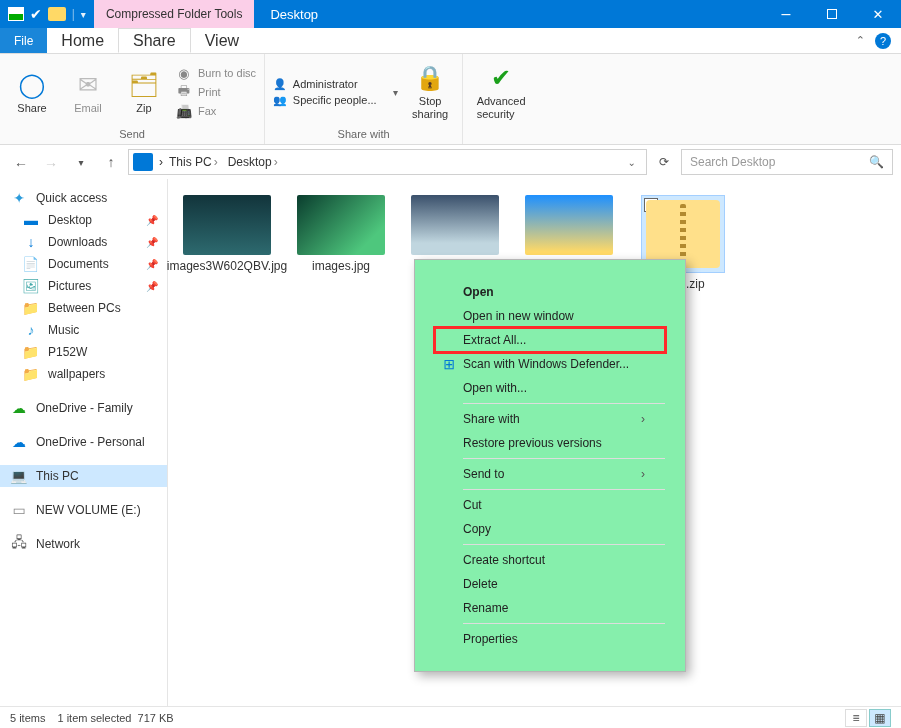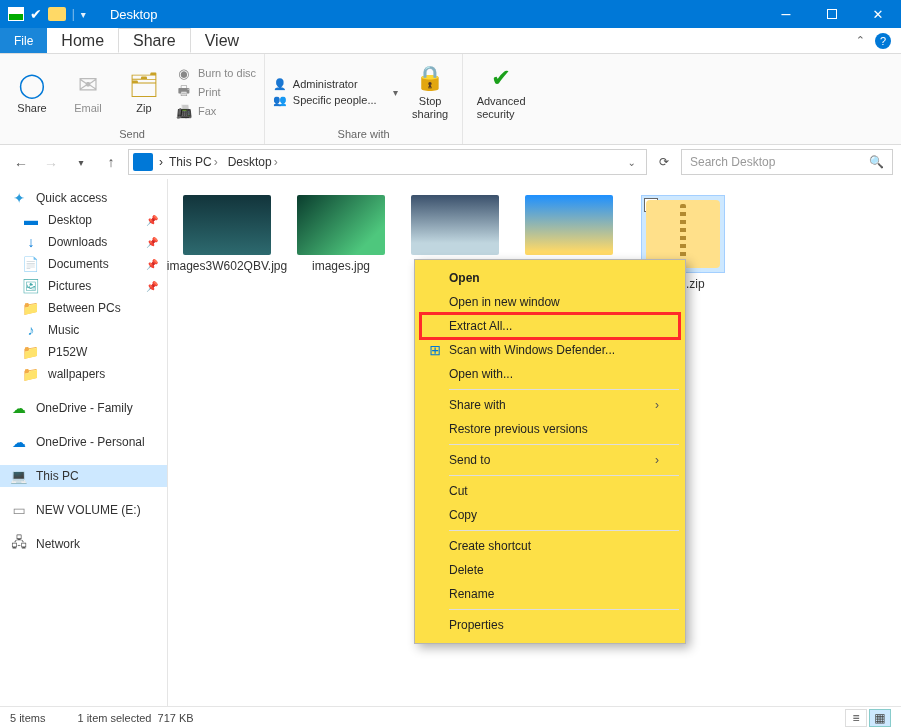--- a/index.html
+++ b/index.html
@@ -75,44 +75,45 @@
 .thumb.t2 { background: linear-gradient(135deg,#0a3d2e 0%,#4ec77d 80%); }
 .thumb.t3 { background: linear-gradient(180deg,#3a506b 0%,#c0d6df 80%); }
 .thumb.t4 { background: linear-gradient(180deg,#1e90ff 0%,#ffd966 95%); }
 .zip-thumb { width: 74px; height: 68px; background: #ffe08a; border-radius: 4px; position: relative; }
 .zip-thumb::after { content:""; position:absolute; left:34px; top:4px; width:6px; height:60px; background: repeating-linear-gradient(#b28a30 0 4px,#ffe08a 4px 8px); border-radius:2px; }
 .file.selected { position: relative; }
 .file.selected .sel-wrap { background: #cde8ff; padding: 4px; border: 1px solid #a3cfff; position: relative; }
 .file.selected .chk { position: absolute; left: 2px; top: 2px; width: 14px; height: 14px; background: #fff; border: 1px solid #666; display: flex; align-items: center; justify-content: center; font-size: 11px; }
 
 
-.context-menu { position: absolute; left: 246px; top: 80px; width: 272px; background: #fde047; border: 1px solid #b5b5b5; box-shadow: 4px 4px 10px rgba(0,0,0,.3); padding: 6px; font-size: 12px; }
+.context-menu { position: absolute; left: 246px; top: 80px; width: 272px; background: #86efac; border: 1px solid #b5b5b5; box-shadow: 4px 4px 10px rgba(0,0,0,.3); padding: 20px; font-size: 12px; }
 .context-menu .mi { display: flex; align-items: center; height: 24px; padding: 0 20px 0 28px; color: #222; position: relative; }
 .context-menu .mi .sub-arrow { margin-left: auto; color: #555; }
 .context-menu .mi.highlight { outline: 3px solid #ff2a2a; outline-offset: -1px; }
 .context-menu .sep { height: 1px; background: #ddd; margin: 3px 0 3px 28px; }
 .context-menu .mi .mi-icon { position: absolute; left: 5px; width: 18px; height: 18px; display: flex; align-items: center; justify-content: center; font-size: 14px; }
 
 
-.statusbar { height: 22px; border-top: 1px solid #e5e5e5; display: flex; align-items: center; padding: 4px 10px; font-size: 11px; gap: 32px; color: #444; }
+.statusbar { height: 22px; border-top: 1px solid #e5e5e5; display: flex; align-items: center; padding: 4px 10px; font-size: 11px; gap: 12px; color: #444; }
 .statusbar .views { margin-left: auto; display: flex; gap: 2px; }
 .statusbar .views div { width: 22px; height: 18px; border: 1px solid #ddd; display: flex; align-items: center; justify-content: center; font-size: 12px; }
 .statusbar .views .active { background: #cde8ff; border-color: #8cc; }
 </style>
 </head>
 <body>
 
 <div class="titlebar">
   <div class="qat">
     <div class="icon-explorer"></div>
     <span class="icon-check">✔</span>
     <div class="icon-folder"></div>
     <span style="opacity:.5">|</span>
     <span class="chev">▾</span>
   </div>
+  <div class="folder-tools">Compressed Folder Tools</div>
   <div class="title">Desktop</div>
   <div class="spacer"></div>
   <div class="win-ctrl">
     <div class="icon-min"></div>
     <div class="icon-max">
         <div></div>
       </div>
     <div class="icon-close"></div>
   </div>
 </div>

